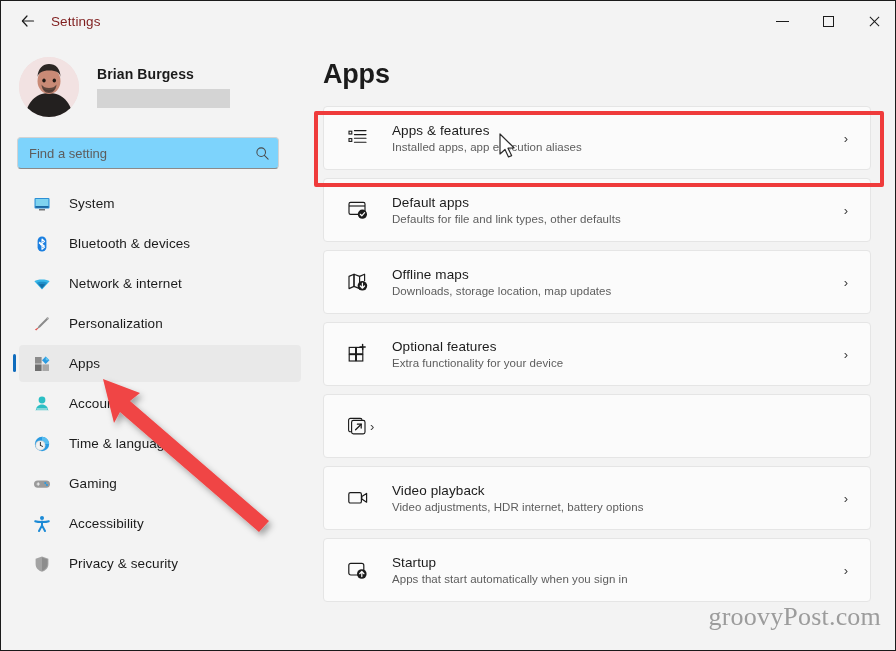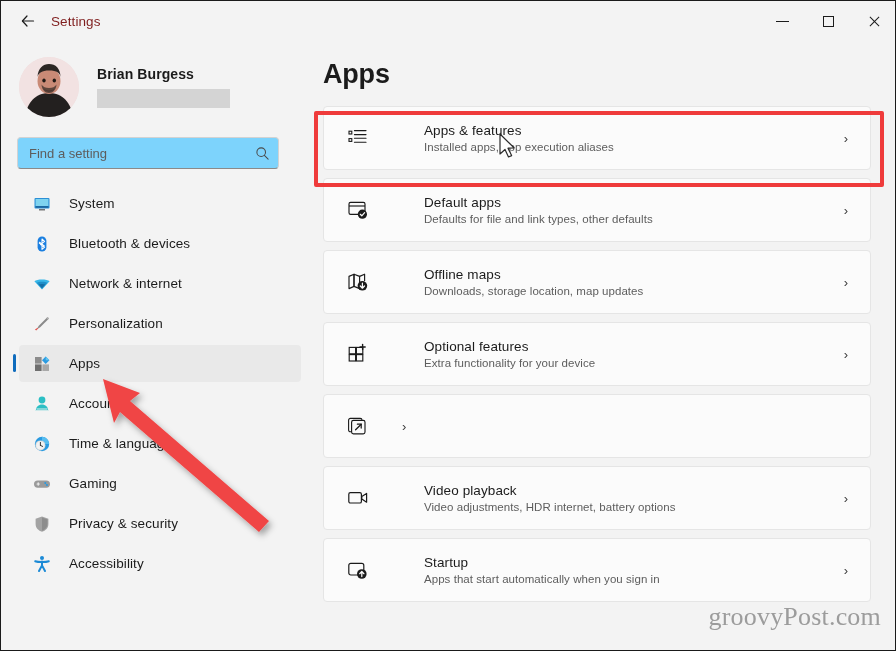--- a/index.html
+++ b/index.html
@@ -145,21 +145,20 @@
   .cards { margin: 16px 0 0 12px; width: 548px; }
   .card {
     position: relative;
     display: flex; align-items: center;
     height: 64px;
     margin-bottom: 8px;
     background: #fbfbfb;
     border: 1px solid #e5e5e5;
     border-radius: 4px;
     cursor: pointer;
-    gap: 32px;
   }
   .card-icon {
     width: 24px; height: 24px;
     margin-left: 22px; flex: 0 0 auto;
     display: flex; align-items: center; justify-content: center;
     color: #1b1b1b;
   }
   .card-text { margin-left: 22px; flex: 1 1 auto; }
   .card-title {
     font-size: 13.5px; color: #1b1b1b; letter-spacing: .1px;
@@ -356,36 +355,36 @@
             <circle cx="12.3" cy="8.1" r="1.05" fill="#2a9ae0"></circle>
             <circle cx="13.9" cy="10" r="1.05" fill="#2a9ae0"></circle>
           </svg>
         </span>
         <span class="navlabel">Gaming</span>
       </div>
 
       <div class="navitem">
         <span class="navicon">
           <svg width="18" height="18" viewBox="0 0 18 18">
-            <path d="M9 1.4 L15.4 3.8 L15.4 9 C15.4 13 12.6 15.6 9 16.8 C5.4 15.6 2.6 13 2.6 9 L2.6 3.8 Z" fill="#a3a3a3"></path>
-            <path d="M9 2.5 L14.4 4.5 L14.4 9 C14.4 12.4 12 14.7 9 15.8 Z" fill="#8d8d8d"></path>
-          </svg>
-        </span>
-        <span class="navlabel">Privacy &amp; security</span>
-      </div>
-
-      <div class="navitem">
-        <span class="navicon">
-          <svg width="18" height="18" viewBox="0 0 18 18">
             <circle cx="9" cy="3" r="2" fill="#1b8ad6"></circle>
             <path d="M2.2 6.2 C5 7.3 13 7.3 15.8 6.2" stroke="#1b8ad6" stroke-width="2" fill="none" stroke-linecap="round"></path>
             <path d="M9 6.6 L9 10.4 M9 10.4 L6 16 M9 10.4 L12 16" stroke="#1b8ad6" stroke-width="2" fill="none" stroke-linecap="round" stroke-linejoin="round"></path>
           </svg>
         </span>
         <span class="navlabel">Accessibility</span>
+      </div>
+
+      <div class="navitem">
+        <span class="navicon">
+          <svg width="18" height="18" viewBox="0 0 18 18">
+            <path d="M9 1.4 L15.4 3.8 L15.4 9 C15.4 13 12.6 15.6 9 16.8 C5.4 15.6 2.6 13 2.6 9 L2.6 3.8 Z" fill="#a3a3a3"></path>
+            <path d="M9 2.5 L14.4 4.5 L14.4 9 C14.4 12.4 12 14.7 9 15.8 Z" fill="#8d8d8d"></path>
+          </svg>
+        </span>
+        <span class="navlabel">Privacy &amp; security</span>
       </div>
 
 
     </div>
   </div>
 
   <div class="content">
     <div class="page-title">Apps</div>
 
     <div class="cards">

